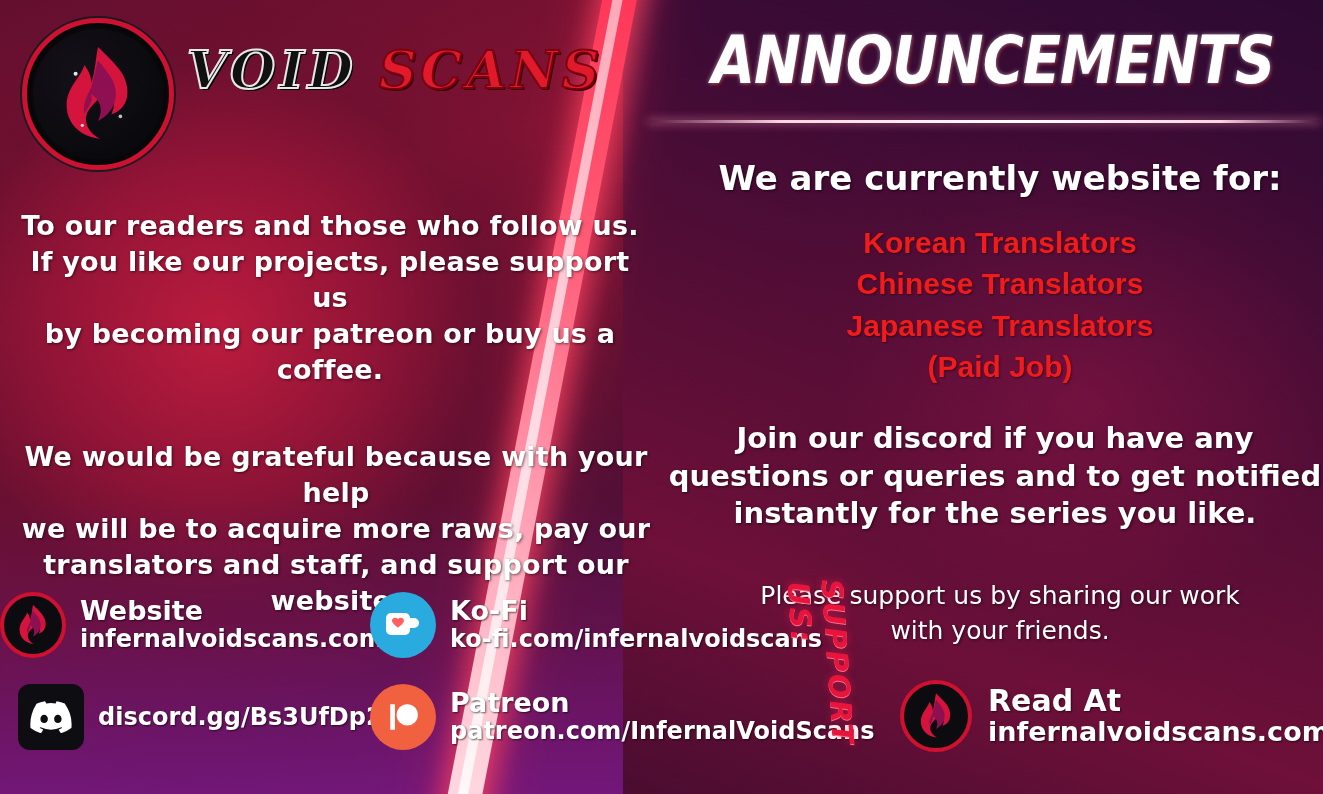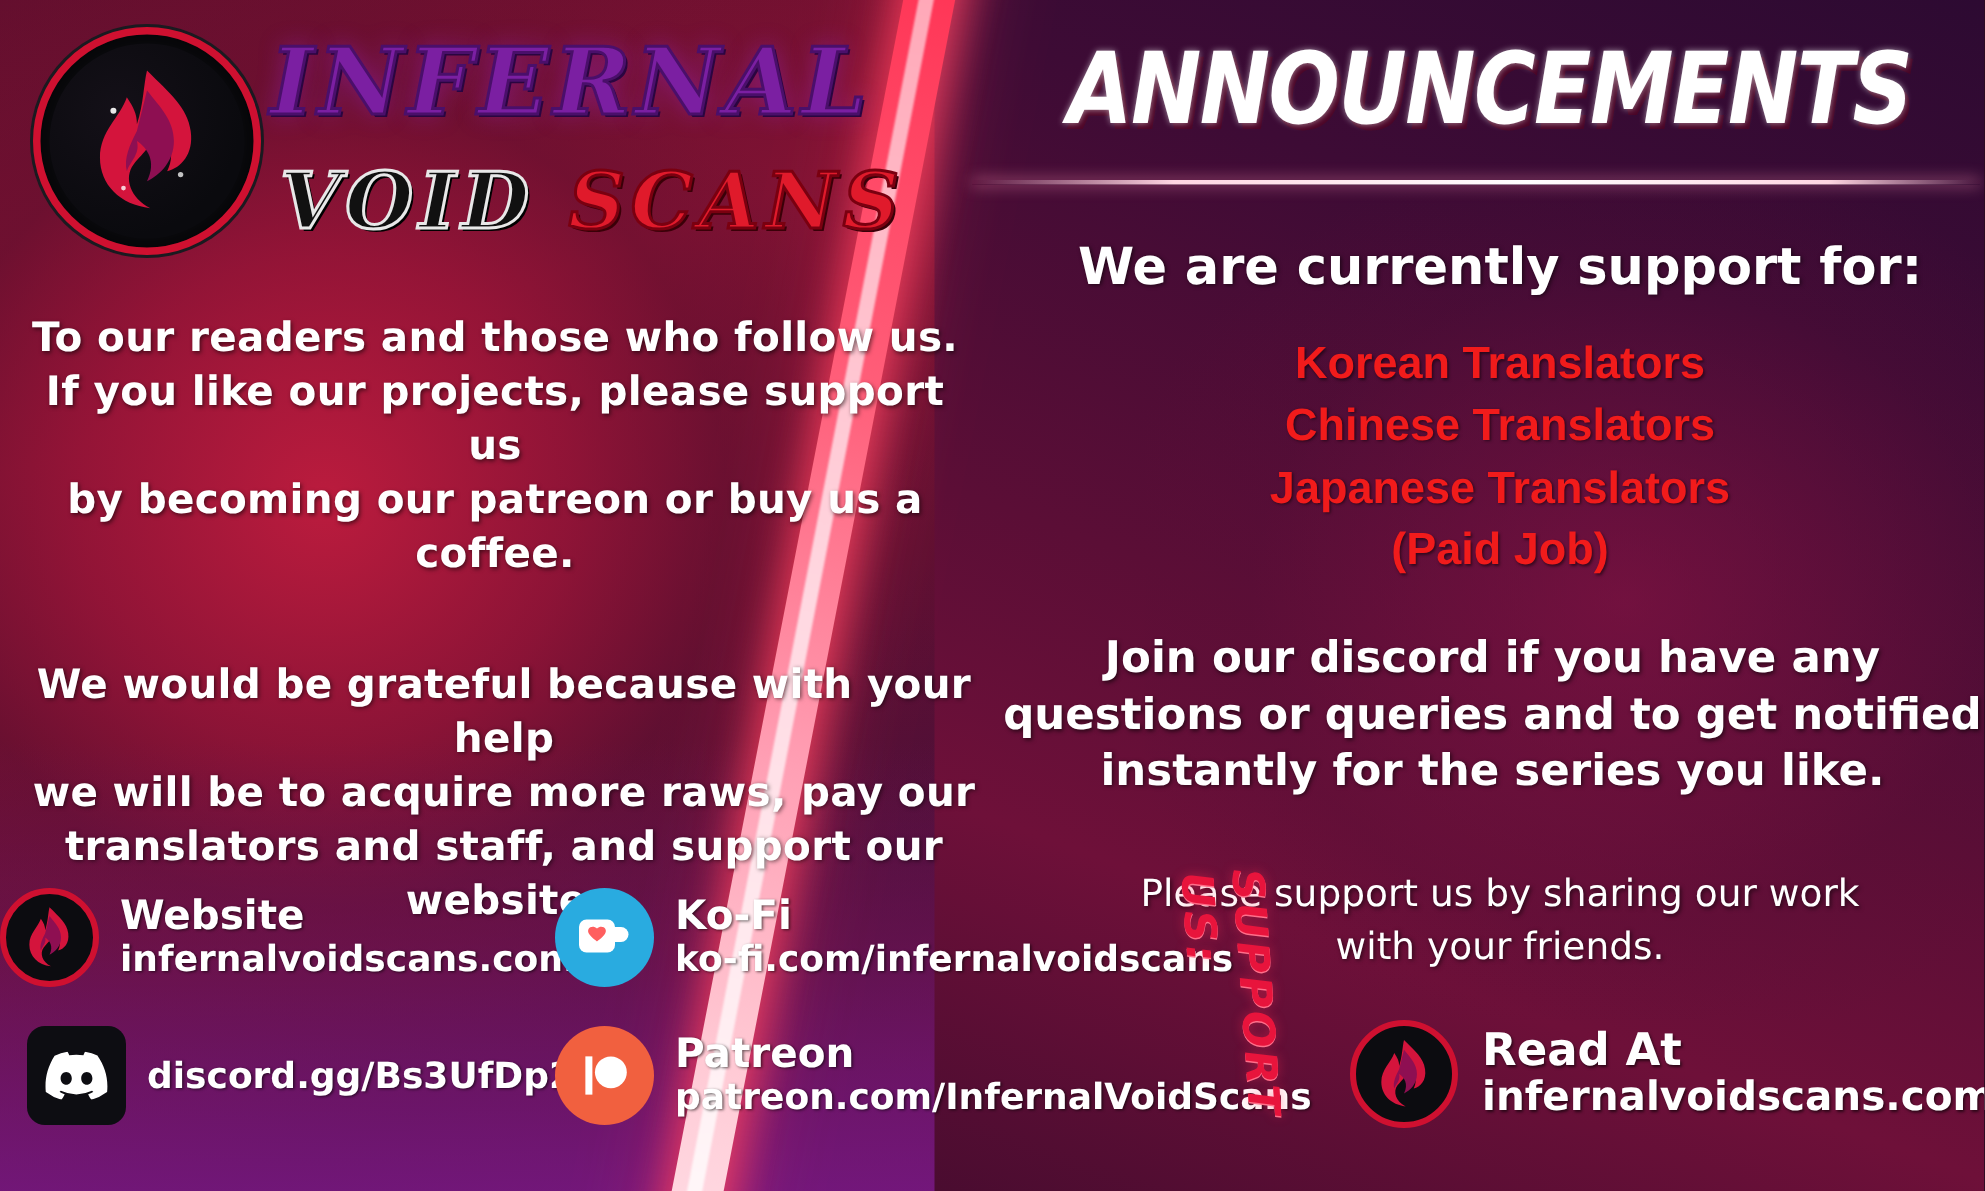--- a/index.html
+++ b/index.html
@@ -225,21 +225,20 @@
     <svg class="flame-svg" width="112" height="112" viewBox="0 0 100 100">
       <path d="M50 8 C64 22 74 30 76 44 C78 58 70 66 62 68 C68 56 62 46 52 40 C56 52 48 56 42 64 C36 72 40 84 52 90 C34 88 22 76 22 60 C22 44 34 36 38 24 C42 30 44 34 44 40 C48 28 48 16 50 8 Z" fill="#d4143c"></path>
       <path d="M50 20 C58 30 66 38 66 50 C66 62 58 70 50 74 C56 62 50 54 44 50 C46 58 40 62 38 68 C36 60 40 52 44 44 C46 36 48 28 50 20 Z" fill="#8e0f52"></path>
       <circle cx="30" cy="32" r="1.8" fill="#ffffff" opacity="0.9"></circle>
       <circle cx="36" cy="78" r="1.4" fill="#ffffff" opacity="0.8"></circle>
       <circle cx="70" cy="70" r="1.6" fill="#ffffff" opacity="0.75"></circle>
     </svg>
   </div>
 
   <div class="brand">
-    <div class="brand-1">INFERNAL</div>
     <div class="brand-2">
       <span class="v">VOID</span>
       <span class="s">SCANS</span>
     </div>
   </div>
 
   <div class="para" id="para1" style="white-space: pre-line; text-align: center;">To our readers and those who follow us.
 If you like our projects, please support us
 by becoming our patreon or buy us a coffee.</div>
   <div class="para" id="para2" style="white-space: pre-line; margin-top: 37px;">We would be grateful because with your help
@@ -300,21 +299,21 @@
     </div>
     <div class="contact-text">
       <div class="contact-title">Patreon</div>
       <div class="contact-sub">patreon.com/InfernalVoidScans</div>
     </div>
   </div>
 
   <div class="ann-title">ANNOUNCEMENTS</div>
   <div class="ann-underline"></div>
 
-  <div class="looking">We are currently support for:</div>
+  <div class="looking">We are currently website for:</div>
   <div class="roles" style="white-space: pre-line;">Korean Translators
 Chinese Translators
 Japanese Translators
 (Paid Job)</div>
 
   <div class="discord-note" style="white-space: pre-line;">Join our discord if you have any
 questions or queries and to get notified
 instantly for the series you like.</div>
   <div class="share-note" style="white-space: pre-line;">Please support us by sharing our work
 with your friends.</div>

